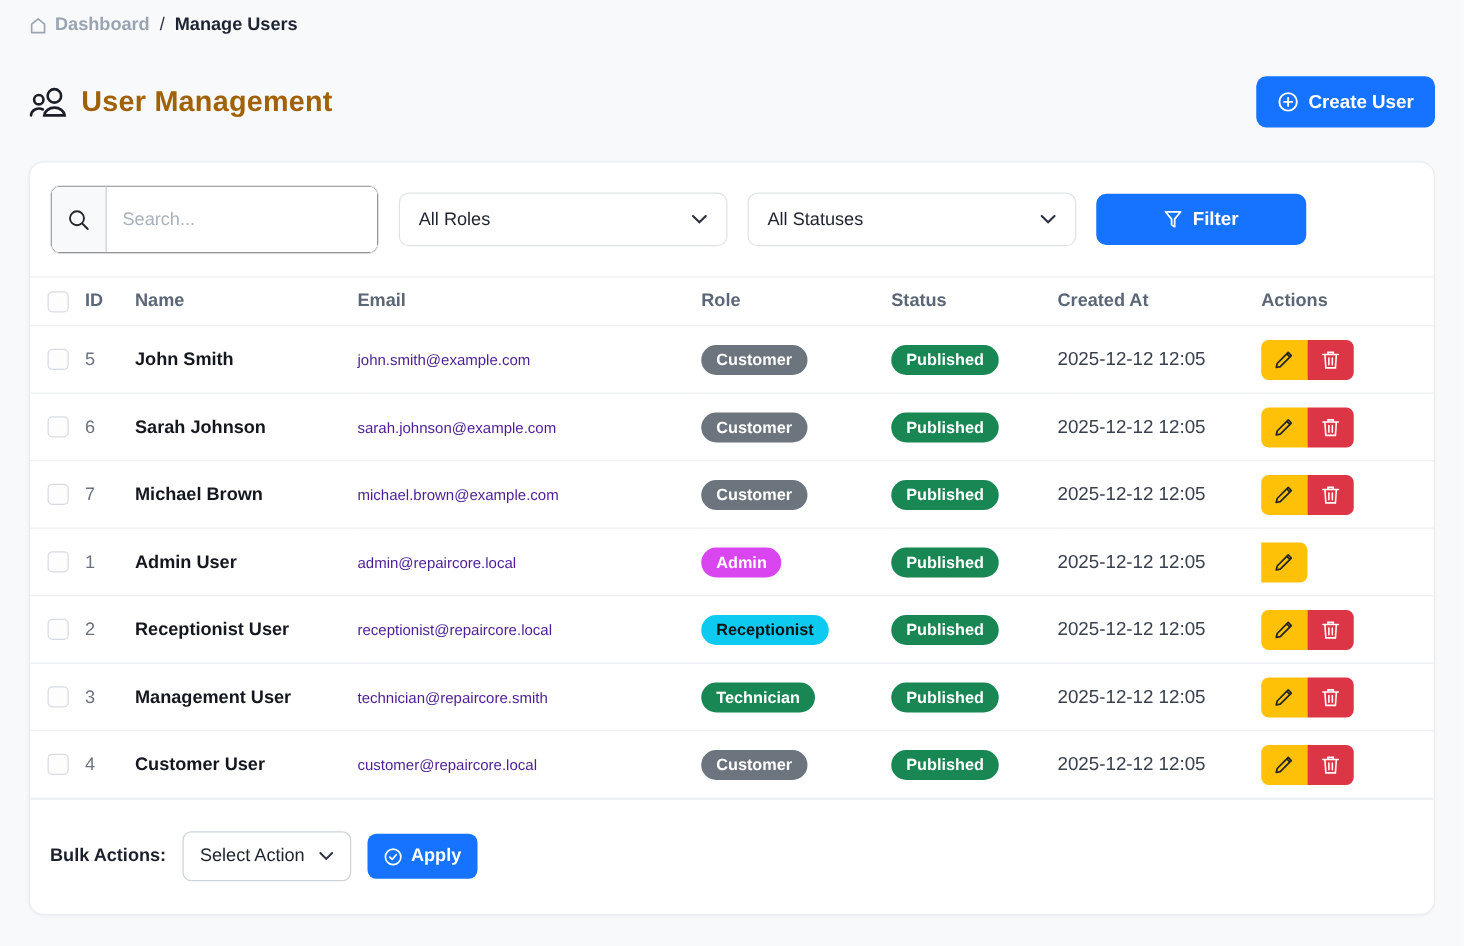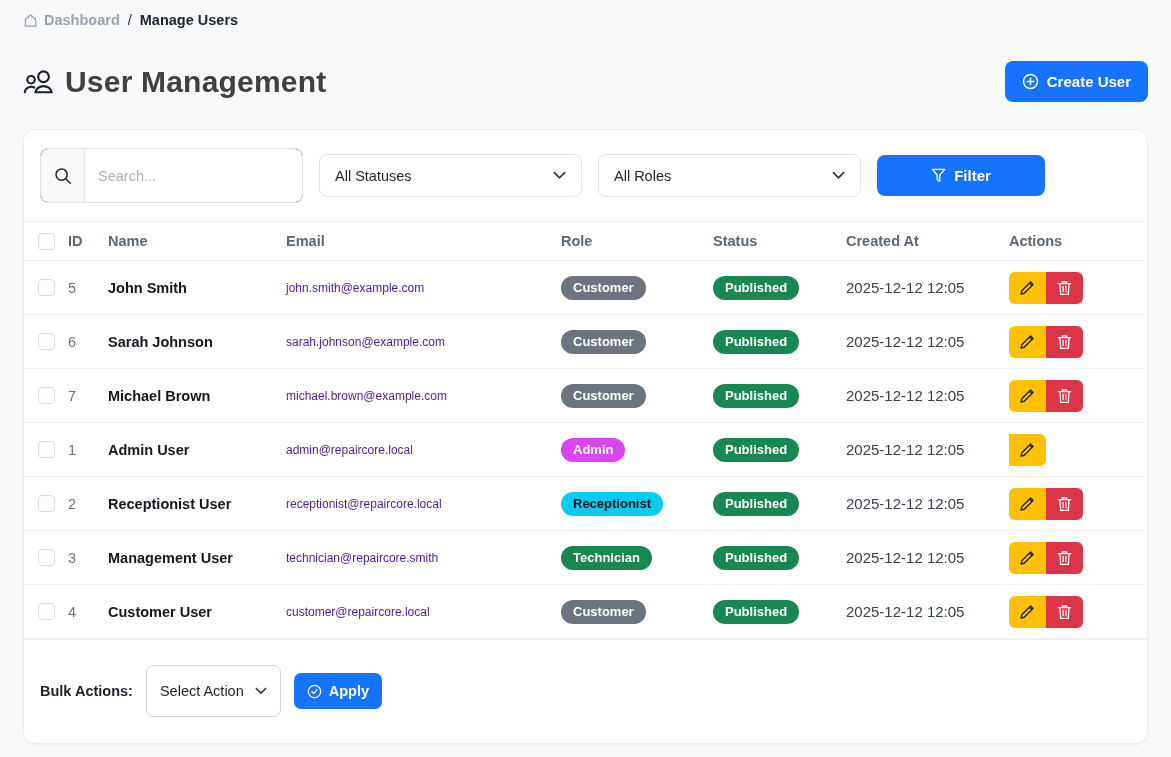--- a/index.html
+++ b/index.html
@@ -13,21 +13,21 @@
   .page { padding: 12px 23px 0 23px; }
 
   
   .breadcrumb { display: flex; align-items: center; gap: 8px; font-size: 14.5px; }
   .crumb-link { color: #9aa3b0; display: inline-flex; align-items: center; gap: 6px; cursor: pointer; text-decoration: none; font-weight: bold; }
   .crumb-sep { color: #2b3140; }
   .crumb-current { color: #1d2330; font-weight: 600; }
 
   
   .page-header { margin-top: 33px; display: flex; align-items: center; justify-content: space-between; }
-  .page-title { display: flex; align-items: center; gap: 11px; font-size: 30px; font-weight: 700; color: #404040; letter-spacing: .2px; justify-content: flex-end; }
+  .page-title { display: flex; align-items: center; gap: 11px; font-size: 23px; font-weight: 700; color: #a16207; letter-spacing: .2px; justify-content: flex-end; }
   .btn { border: none; cursor: pointer; font-family: inherit; }
   .btn-primary {
     background: #1673ff; color: #fff; border-radius: 8px; height: 41px;
     display: inline-flex; align-items: center; gap: 8px; padding: 0 17px;
     font-size: 15px; font-weight: 600;
   }
 
   
   .card {
     margin-top: 27px; background: #fff; border: 1px solid #ebedf1;
@@ -87,21 +87,21 @@
   .btn-action:first-child { border-radius: 6px 0 0 6px; }
   .btn-action:last-child { border-radius: 0 6px 6px 0; }
   .btn-edit { background: #ffc107; }
   .btn-delete { background: #dc3545; }
   .icn { display: inline-flex; }
 
   
   .card-footer { border-top: 1px solid #eef0f3; padding: 25px 16px 26px; display: flex; align-items: center; gap: 13px; }
   .bulk-label { font-weight: 700; font-size: 14.5px; color: #1c212b; }
   .select-small {
-    height: 52px; border: 1px solid #ced4da; border-radius: 7px; background: #fff;
+    height: 40px; border: 1px solid #ced4da; border-radius: 7px; background: #fff;
     display: inline-flex; align-items: center; gap: 11px; padding: 0 13px;
     font-size: 14.5px; font-weight: 500; color: #1d222c; cursor: pointer;
   }
   .btn-apply {
     height: 36px; background: #1673ff; color: #fff; border-radius: 7px; padding: 0 13px;
     display: inline-flex; align-items: center; gap: 7px; font-size: 14.5px; font-weight: 600;
   }
 </style>
 </head>
 <body>
@@ -150,29 +150,29 @@
       <div class="search-group">
         <span class="search-icon-box">
           <svg width="18" height="18" viewBox="0 0 18 18" fill="none" stroke="#21242b" stroke-width="1.5" stroke-linecap="round">
               <circle cx="7.6" cy="7.6" r="5.6"></circle>
               <path d="m12 12 4.2 4.2"></path>
             </svg>
         </span>
         <input type="text" placeholder="Search..." style="">
       </div>
       <div class="select-box">
-        <span>All Statuses</span>
+        <span>All Roles</span>
         <span class="icn">
           <svg width="13" height="9" viewBox="0 0 14 9" fill="none" stroke="#2b3140" stroke-width="1.8" stroke-linecap="round">
               <path d="m1.5 1.5 5.5 5.5 5.5-5.5"></path>
             </svg>
         </span>
       </div>
       <div class="select-box">
-        <span>All Roles</span>
+        <span>All Statuses</span>
         <span class="icn">
           <svg width="13" height="9" viewBox="0 0 14 9" fill="none" stroke="#2b3140" stroke-width="1.8" stroke-linecap="round">
               <path d="m1.5 1.5 5.5 5.5 5.5-5.5"></path>
             </svg>
         </span>
       </div>
       <button class="btn btn-filter">
         <span class="icn">
           <svg width="15" height="15" viewBox="0 0 16 16" fill="none" stroke="#fff" stroke-width="1.5" stroke-linejoin="round">
               <path d="M1.5 1.5h13L9.3 7.8v6.4l-2.6-1.7V7.8z"></path>

